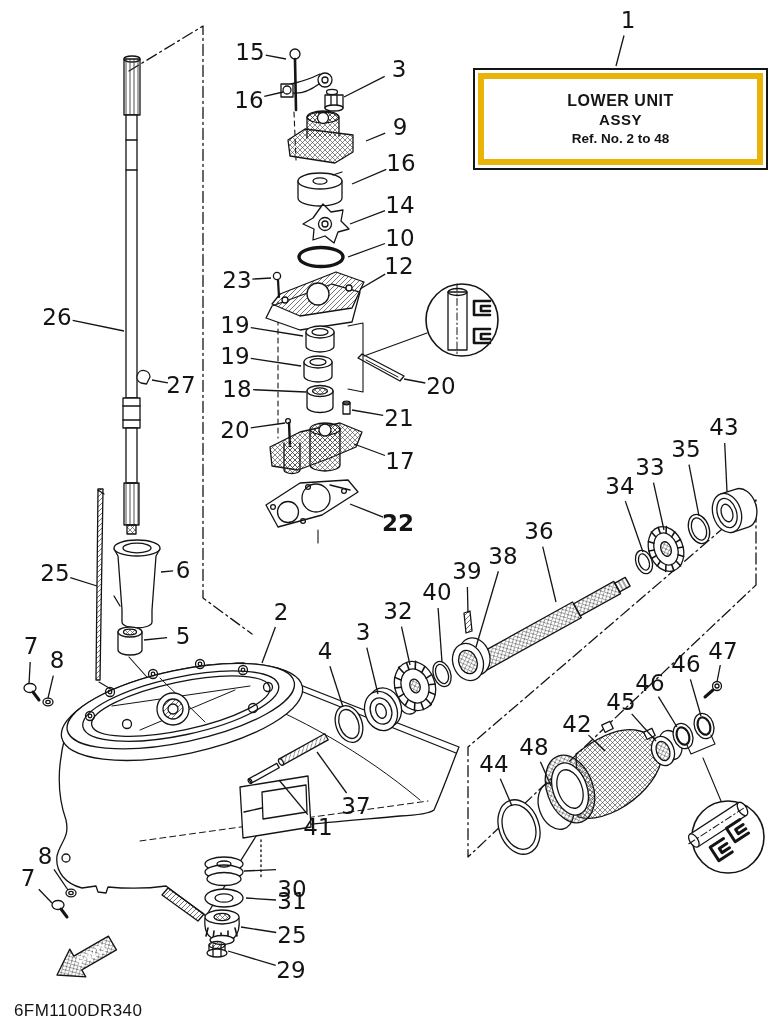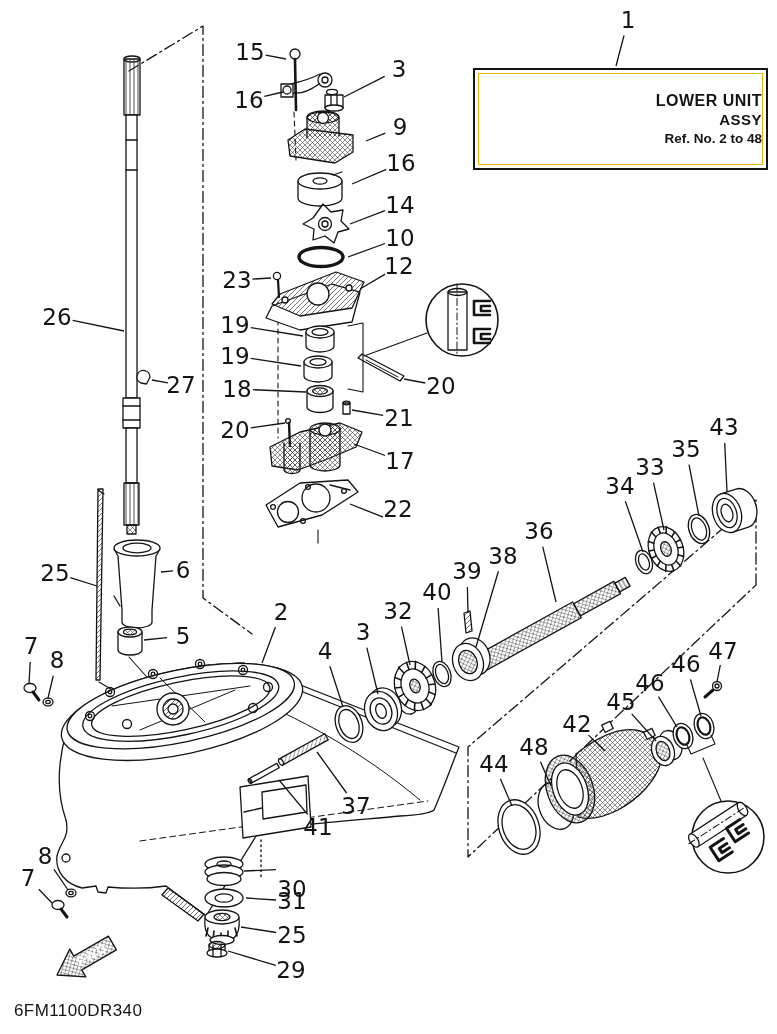--- a/index.html
+++ b/index.html
@@ -13,22 +13,22 @@
     position:absolute;transform:translate(-50%,-50%);
     font:400 23px/1 "DejaVu Sans",sans-serif;color:#141414;
     white-space:nowrap;z-index:6;letter-spacing:0px;
   }
   .title-box{
     position:absolute;left:473px;top:68px;width:295px;height:102px;
     border:2px solid #141414;background:#fff;box-sizing:border-box;z-index:5;
   }
   .title-box-inner{
     position:absolute;left:3px;top:3px;right:3px;bottom:3px;
-    border:1px solid #eab308;display:flex;flex-direction:column;
-    align-items:flex-end;justify-content:center;gap:3px;text-align:center;
+    border:6px solid #eab308;display:flex;flex-direction:column;
+    align-items:center;justify-content:center;gap:3px;text-align:center;
   }
   .tl1{font:700 16px/1.1 "Liberation Sans",sans-serif;letter-spacing:.5px;}
   .tl2{font:700 15px/1.1 "Liberation Sans",sans-serif;letter-spacing:.5px;}
   .tl3{font:700 14.5px/1.1 "Liberation Sans",sans-serif;}
   .tl4{font:700 13.5px/1.1 "Liberation Sans",sans-serif;}
   .figure-code{
     position:absolute;left:14px;top:1002px;
     font:400 17px/1 "Liberation Sans",sans-serif;letter-spacing:.4px;z-index:5;
   }
   .fwd-label{
@@ -509,21 +509,21 @@
       <div class="callout" style="left: 400px; top: 238px;">10</div>
       <div class="callout" style="left: 399px; top: 266px;">12</div>
       <div class="callout" style="left: 237px; top: 280px;">23</div>
       <div class="callout" style="left: 235px; top: 325px;">19</div>
       <div class="callout" style="left: 235px; top: 356px;">19</div>
       <div class="callout" style="left: 237px; top: 389px;">18</div>
       <div class="callout" style="left: 441px; top: 386px;">20</div>
       <div class="callout" style="left: 399px; top: 418px;">21</div>
       <div class="callout" style="left: 235px; top: 430px;">20</div>
       <div class="callout" style="left: 400px; top: 461px;">17</div>
-      <div class="callout" style="left: 398px; top: 509px;">22</div>
+      <div class="callout" style="left: 398px; top: 523px; font-weight: bold;">22</div>
       <div class="callout" style="left: 57px; top: 317px;">26</div>
       <div class="callout" style="left: 181px; top: 385px;">27</div>
       <div class="callout" style="left: 55px; top: 573px;">25</div>
       <div class="callout" style="left: 183px; top: 570px;">6</div>
       <div class="callout" style="left: 183px; top: 636px;">5</div>
       <div class="callout" style="left: 281px; top: 612px;">2</div>
       <div class="callout" style="left: 31px; top: 646px;">7</div>
       <div class="callout" style="left: 57px; top: 660px;">8</div>
       <div class="callout" style="left: 45px; top: 856px;">8</div>
       <div class="callout" style="left: 28px; top: 878px;">7</div>

